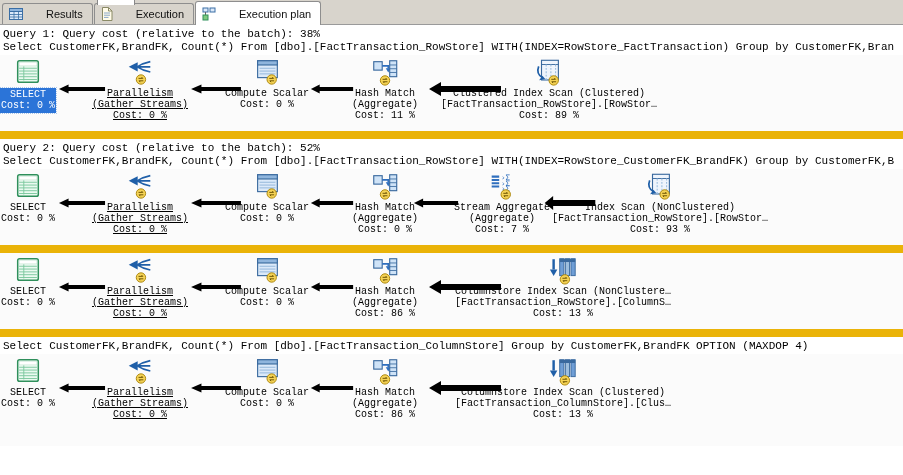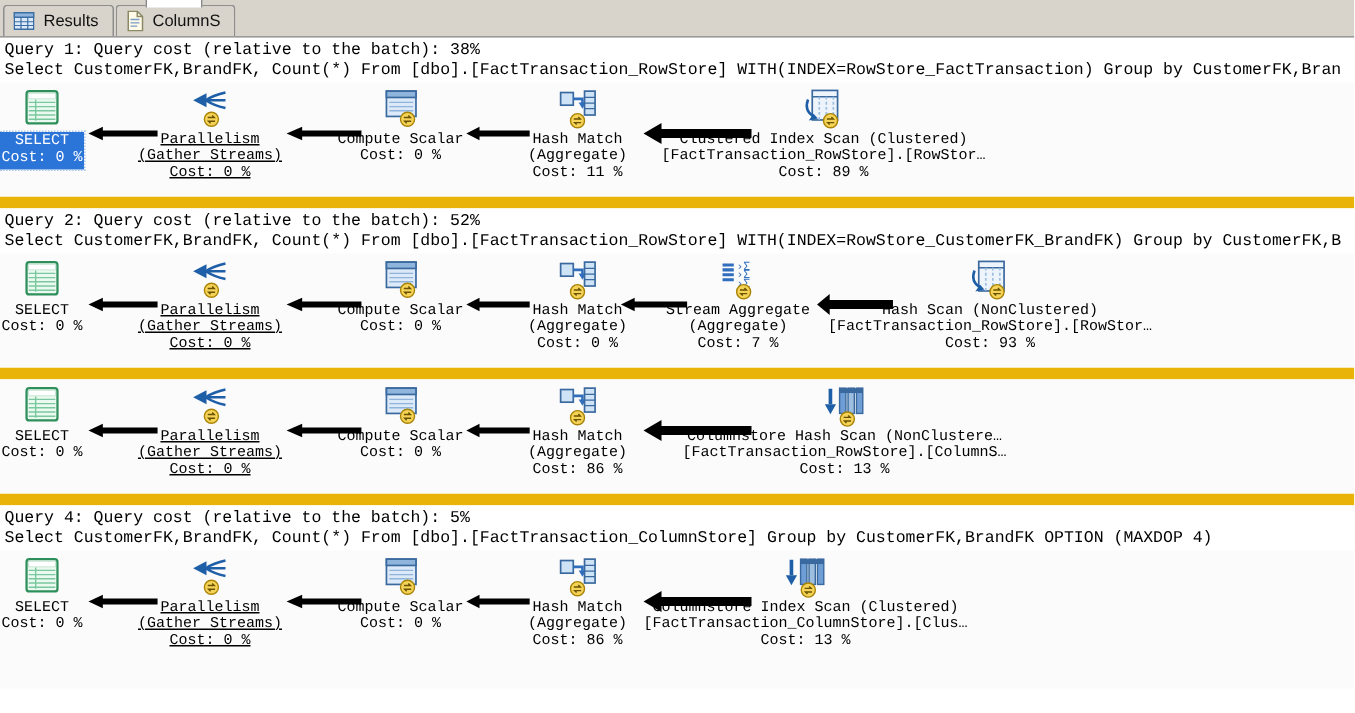--- a/index.html
+++ b/index.html
@@ -2,21 +2,21 @@
 <html><head>
 <meta charset="utf-8">
 <style>
   html,body{margin:0;padding:0;background:#fff;}
   .app{width:903px;height:475px;overflow:hidden;background:#fff;position:relative;
        font-family:"Liberation Sans",sans-serif;}
   
   .tabbar{height:24px;background:#d8d4cc;display:flex;align-items:flex-end;
           border-bottom:1px solid #9a9a9a;padding-left:2px;position:relative;}
   .tabbar .notch{position:absolute;left:97px;top:0;width:36px;height:5px;background:#fff;border-left:1px solid #888;border-right:1px solid #888;}
-  .tab{display:inline-flex;align-items:center;gap:6px;height:20px;padding:0 9px 0 6px;
+  .tab{display:inline-flex;align-items:center;gap:23px;height:20px;padding:0 9px 0 6px;
        background:#d8d4cc;border:1px solid #8e8e8e;border-bottom:none;
        border-radius:3px 3px 0 0;margin-right:1px;font-size:11px;color:#111;cursor:default;}
   .tab.active{background:#fff;height:23px;margin-bottom:-1px;z-index:2;}
   .tab svg{flex:0 0 auto;}
   
   .query{border-bottom:8px solid #eab308;background:#fff;}
   .query:last-child{border-bottom:none;}
   .qheader{padding:3px 2px 1px 3px;background:#fff;}
   .qcost,.qsql{font:11px/13px "Liberation Mono",monospace;color:#000;
                white-space:nowrap;overflow:hidden;}
@@ -108,21 +108,31 @@
         <path d="M0.5 6.5h13M0.5 9h13M5 3.5v8M9.5 3.5v8" stroke="#3a6ea5" stroke-width="0.8"></path>
       </svg>
       <span>Results</span>
     </div>
     <div class="tab">
       <svg width="12" height="14">
         <path d="M1.5 0.5 h6 l3.5 3.5 v9.5 h-9.5 z" fill="#fffbe8" stroke="#8a8a66"></path>
         <path d="M7.5 0.5 v3.5 h3.5" fill="none" stroke="#8a8a66"></path>
         <path d="M3 6h6M3 8.2h6M3 10.4h4.5" stroke="#7a9cc6" stroke-width="0.9"></path>
       </svg>
-      <span>ColumnS</span>
+      <span>Execution</span>
+    </div>
+    <div class="tab active">
+      <svg width="14" height="14">
+        <rect x="1" y="1" width="5" height="4" fill="#dce9f9" stroke="#3a6ea5"></rect>
+        <rect x="8" y="1" width="5" height="4" fill="#dce9f9" stroke="#3a6ea5"></rect>
+        <path d="M3.5 5v3h0M3.5 8h0" stroke="#666" fill="none"></path>
+        <path d="M3.5 5v3" stroke="#666"></path>
+        <rect x="1" y="8" width="5" height="5" fill="#7fc97f" stroke="#2f8f5b"></rect>
+      </svg>
+      <span>Execution plan</span>
     </div>
   </div>
 
   <section class="query">
     <div class="qheader">
       <div class="qcost">Query 1: Query cost (relative to the batch): 38%</div>
       <div class="qsql">Select CustomerFK,BrandFK, Count(*) From [dbo].[FactTransaction_RowStore] WITH(INDEX=RowStore_FactTransaction) Group by CustomerFK,Bran</div>
     </div>
     <div class="plan">
       <div class="node w56" style="left:0px">
@@ -237,39 +247,39 @@
           </svg>
         <div class="labels">
           <div>Hash Match</div>
           <div>(Aggregate)</div>
           <div>Cost: 0 %</div>
         </div>
       </div>
       <svg class="arrow" style="left:413px;top:27px" width="46" height="14">
           <use href="#thin-arrow" width="46" height="14"></use>
         </svg>
-      <div class="node w130" style="left:427px">
+      <div class="node w130" style="left:437px">
         <svg class="op">
             <use href="#sym-stream"></use>
           </svg>
         <div class="labels">
           <div>Stream Aggregate</div>
           <div>(Aggregate)</div>
           <div>Cost: 7 %</div>
         </div>
       </div>
       <svg class="arrow" style="left:544px;top:25px" width="52" height="18">
           <use href="#thick-arrow" width="52" height="18"></use>
         </svg>
       <div class="node w240" style="left:540px">
         <svg class="op">
             <use href="#sym-scan"></use>
           </svg>
         <div class="labels">
-          <div>Hash Scan (NonClustered)</div>
+          <div>Index Scan (NonClustered)</div>
           <div>[FactTransaction_RowStore].[RowStor…</div>
           <div>Cost: 93 %</div>
         </div>
       </div>
     </div>
   </section>
 
   <section class="query">
     <div class="plan">
       <div class="node w56" style="left:0px">
@@ -320,31 +330,30 @@
         </div>
       </div>
       <svg class="arrow" style="left:428px;top:25px" width="74" height="18">
           <use href="#thick-arrow" width="74" height="18"></use>
         </svg>
       <div class="node w240" style="left:443px">
         <svg class="op">
             <use href="#sym-colstore"></use>
           </svg>
         <div class="labels">
-          <div>Columnstore Hash Scan (NonClustere…</div>
+          <div>Columnstore Index Scan (NonClustere…</div>
           <div>[FactTransaction_RowStore].[ColumnS…</div>
           <div>Cost: 13 %</div>
         </div>
       </div>
     </div>
   </section>
 
   <section class="query">
     <div class="qheader">
-      <div class="qcost">Query 4: Query cost (relative to the batch): 5%</div>
       <div class="qsql">Select CustomerFK,BrandFK, Count(*) From [dbo].[FactTransaction_ColumnStore] Group by CustomerFK,BrandFK OPTION (MAXDOP 4)</div>
     </div>
     <div class="plan">
       <div class="node w56" style="left:0px">
         <svg class="op">
             <use href="#sym-select"></use>
           </svg>
         <div class="labels">
           <div>SELECT</div>
           <div>Cost: 0 %</div>
@@ -384,21 +393,21 @@
           </svg>
         <div class="labels">
           <div>Hash Match</div>
           <div>(Aggregate)</div>
           <div>Cost: 86 %</div>
         </div>
       </div>
       <svg class="arrow" style="left:428px;top:25px" width="74" height="18">
           <use href="#thick-arrow" width="74" height="18"></use>
         </svg>
-      <div class="node w240" style="left:417px">
+      <div class="node w240" style="left:443px">
         <svg class="op">
             <use href="#sym-colstore"></use>
           </svg>
         <div class="labels">
           <div>Columnstore Index Scan (Clustered)</div>
           <div>[FactTransaction_ColumnStore].[Clus…</div>
           <div>Cost: 13 %</div>
         </div>
       </div>
     </div>

